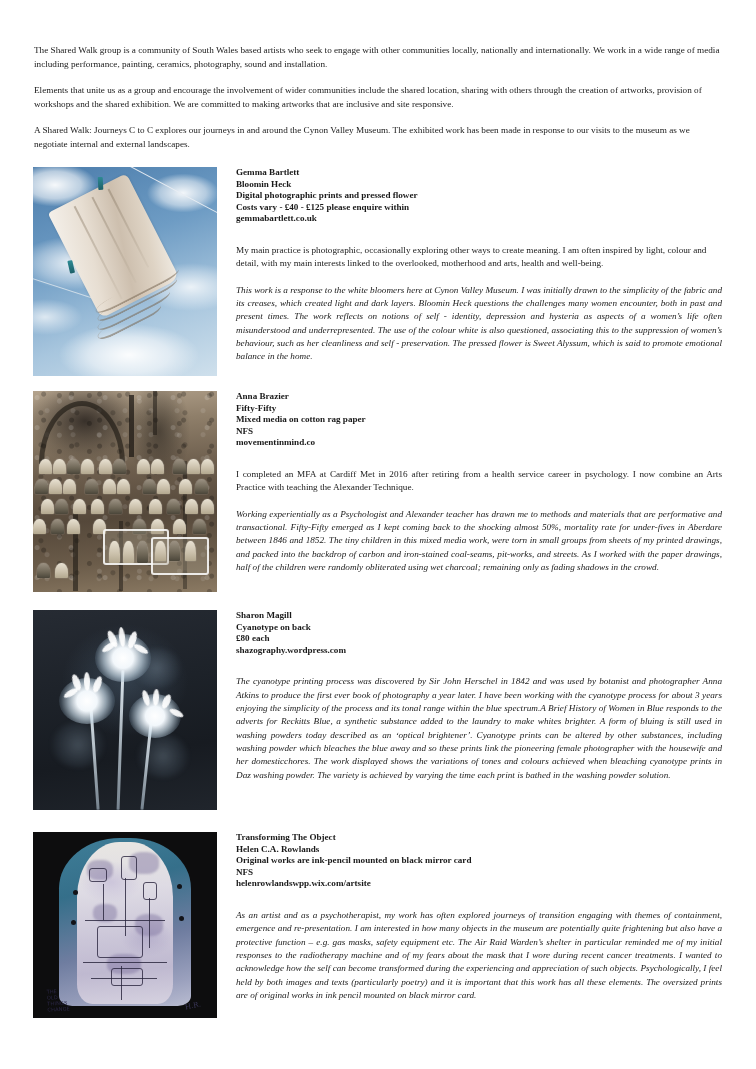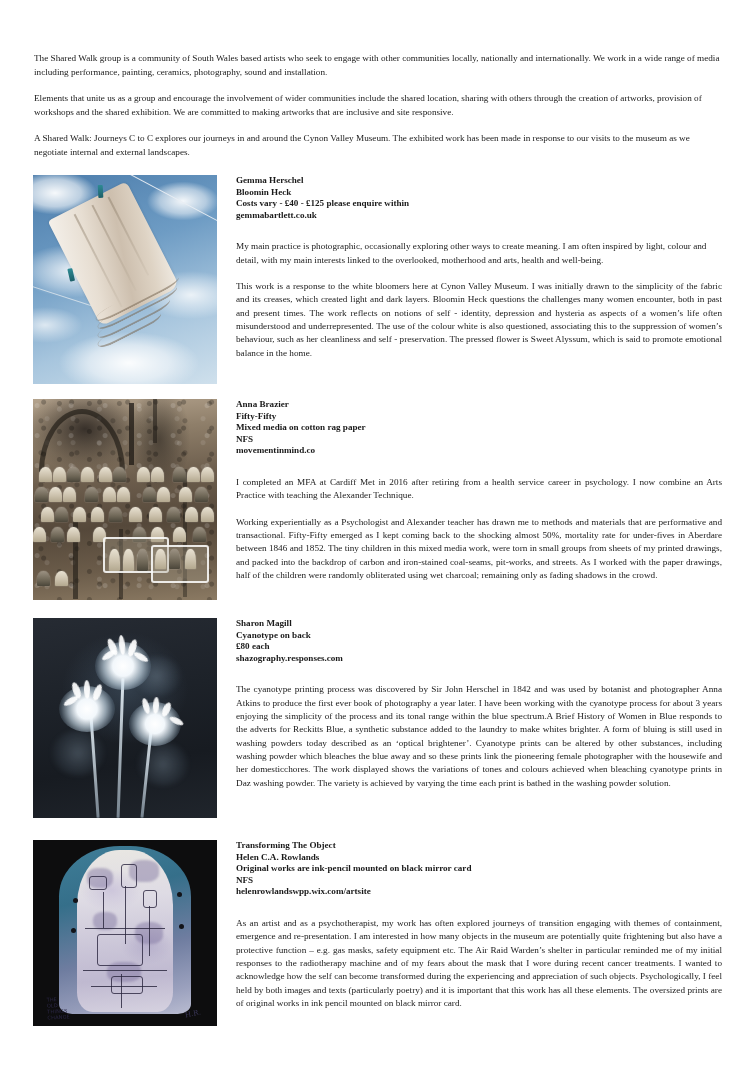--- a/index.html
+++ b/index.html
@@ -10,21 +10,21 @@
   body {
     width: 756px;
     height: 1069px;
     font-family: "Liberation Serif", "DejaVu Serif", serif;
     color: #1a1a1a;
     position: relative;
     overflow: hidden;
   }
   .page {
     position: absolute;
-    left: 0; top: 12px;
+    left: 0; top: 4px;
     width: 756px;
     height: 897px;
   }
 
   
   .intro {
     position: absolute;
     left: 34px;
     top: 40px;
     width: 688px;
@@ -62,21 +62,21 @@
     line-height: 11.6px;
     margin: 0 0 0 0;
   }
   .meta div { white-space: nowrap; }
   .body-para {
     font-size: 9.2px;
     line-height: 13.35px;
     text-align: justify;
     margin: 0 0 13px 0;
   }
-  .body-para.lastpara { margin-bottom: 0; }
+  .body-para.lastpara { margin-bottom: 0; font-style: italic; }
   .body-para.ragged { text-align: left; }
   .gap-after-meta { height: 19px; }
 
   
   .art { position: relative; width: 100%; height: 100%; }
 
   
   .sky {
     background:
       radial-gradient(ellipse 58px 30px at 22px 18px, rgba(255,255,255,0.95) 0%, rgba(255,255,255,0.6) 45%, rgba(255,255,255,0) 72%),
@@ -310,22 +310,23 @@
           <div class="frill" style="top:112px; left:-4px; width:88px;"></div>
           <div class="frill" style="top:120px; left:-8px; width:80px;"></div>
           <div class="frill" style="top:128px; left:-12px; width:70px;"></div>
           <div class="peg" style="left:58px; top:-9px; transform:rotate(24deg);"></div>
           <div class="peg" style="left:-6px; top:52px; transform:rotate(14deg);"></div>
         </div>
       </div>
     </div>
     <div class="entry-text">
       <div class="meta">
-        <div>Gemma Herschel</div>
+        <div>Gemma Bartlett</div>
         <div>Bloomin Heck</div>
+        <div>Digital photographic prints and pressed flower</div>
         <div>Costs vary - £40 - £125 please enquire within</div>
         <div>gemmabartlett.co.uk</div>
       </div>
       <div class="gap-after-meta"></div>
       <p class="body-para ragged">My main practice is photographic, occasionally exploring other ways to create meaning. I am often inspired by light, colour and detail, with my main interests linked to the overlooked, motherhood and arts, health and well-being.</p>
       <p class="body-para lastpara">This work is a response to the white bloomers here at Cynon Valley Museum. I was initially drawn to the simplicity of the fabric and its creases, which created light and dark layers. Bloomin Heck questions the challenges many women encounter, both in past and present times. The work reflects on notions of self - identity, depression and hysteria as aspects of a women’s life often misunderstood and underrepresented. The use of the colour white is also questioned, associating this to the suppression of women’s behaviour, such as her cleanliness and self - preservation. The pressed flower is Sweet Alyssum, which is said to promote emotional balance in the home.</p>
     </div>
   </div>
 
   <div class="entry" style="top:387px;">
@@ -445,21 +446,21 @@
         <div class="petal" style="left:120px; top:79px; width:6px; height:17px; transform:rotate(4deg);"></div>
         <div class="petal" style="left:130px; top:84px; width:7px; height:15px; transform:rotate(24deg);"></div>
         <div class="petal" style="left:136px; top:100px; width:15px; height:6px; transform:rotate(26deg);"></div>
       </div>
     </div>
     <div class="entry-text">
       <div class="meta">
         <div>Sharon Magill</div>
         <div>Cyanotype on back</div>
         <div>£80 each</div>
-        <div>shazography.responses.com</div>
+        <div>shazography.wordpress.com</div>
       </div>
       <div class="gap-after-meta"></div>
       <p class="body-para lastpara">The cyanotype printing process was discovered by Sir John Herschel in 1842 and was used by botanist and photographer Anna Atkins to produce the first ever book of photography a year later. I have been working with the cyanotype process for about 3 years enjoying the simplicity of the process and its tonal range within the blue spectrum.A Brief History of Women in Blue responds to the adverts for Reckitts Blue, a synthetic substance added to the laundry to make whites brighter. A form of bluing is still used in washing powders today described as an ‘optical brightener’. Cyanotype prints can be altered by other substances, including washing powder which bleaches the blue away and so these prints link the pioneering female photographer with the housewife and her domesticchores. The work displayed shows the variations of tones and colours achieved when bleaching cyanotype prints in Daz washing powder. The variety is achieved by varying the time each print is bathed in the washing powder solution.</p>
     </div>
   </div>
 
   <div class="entry" style="top:828px;">
     <div class="entry-image" style="height:186px;">
       <div class="art maskcard">
         <div class="shoulder"></div>

